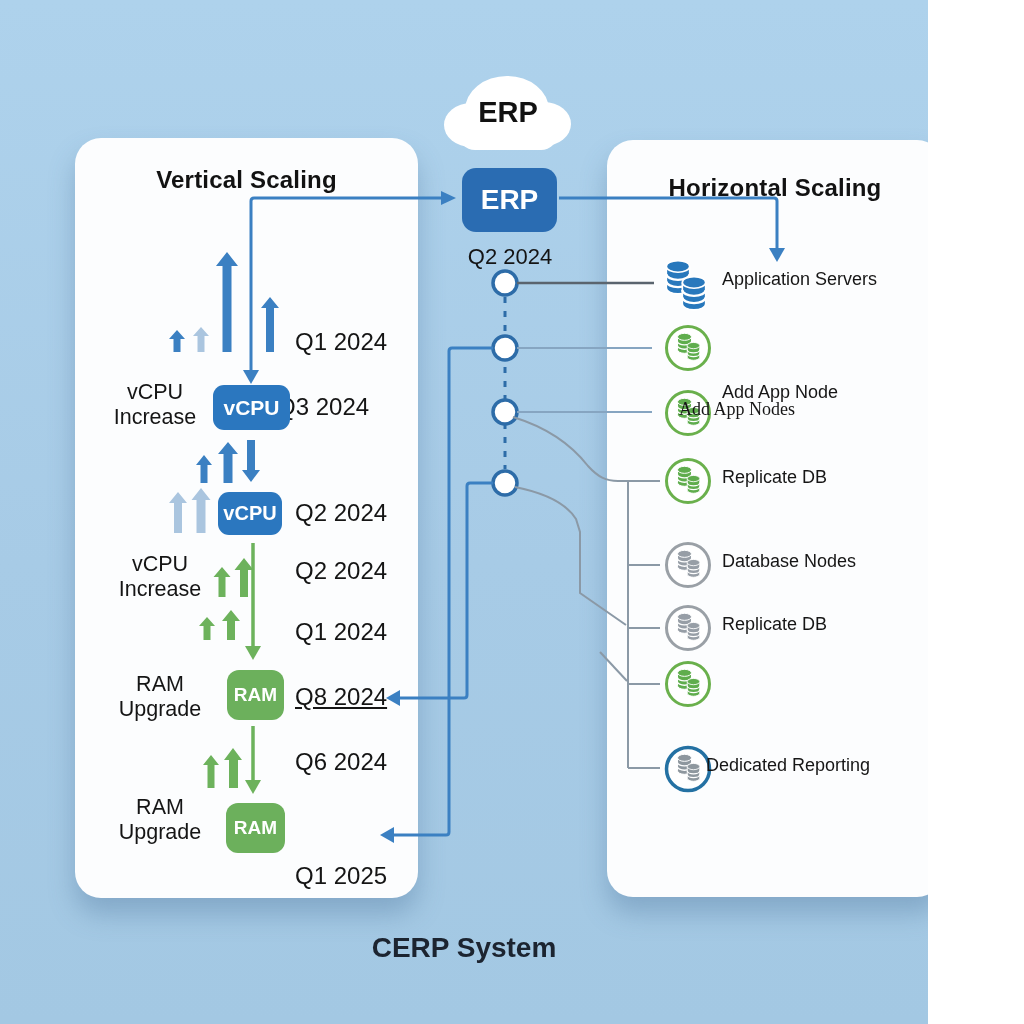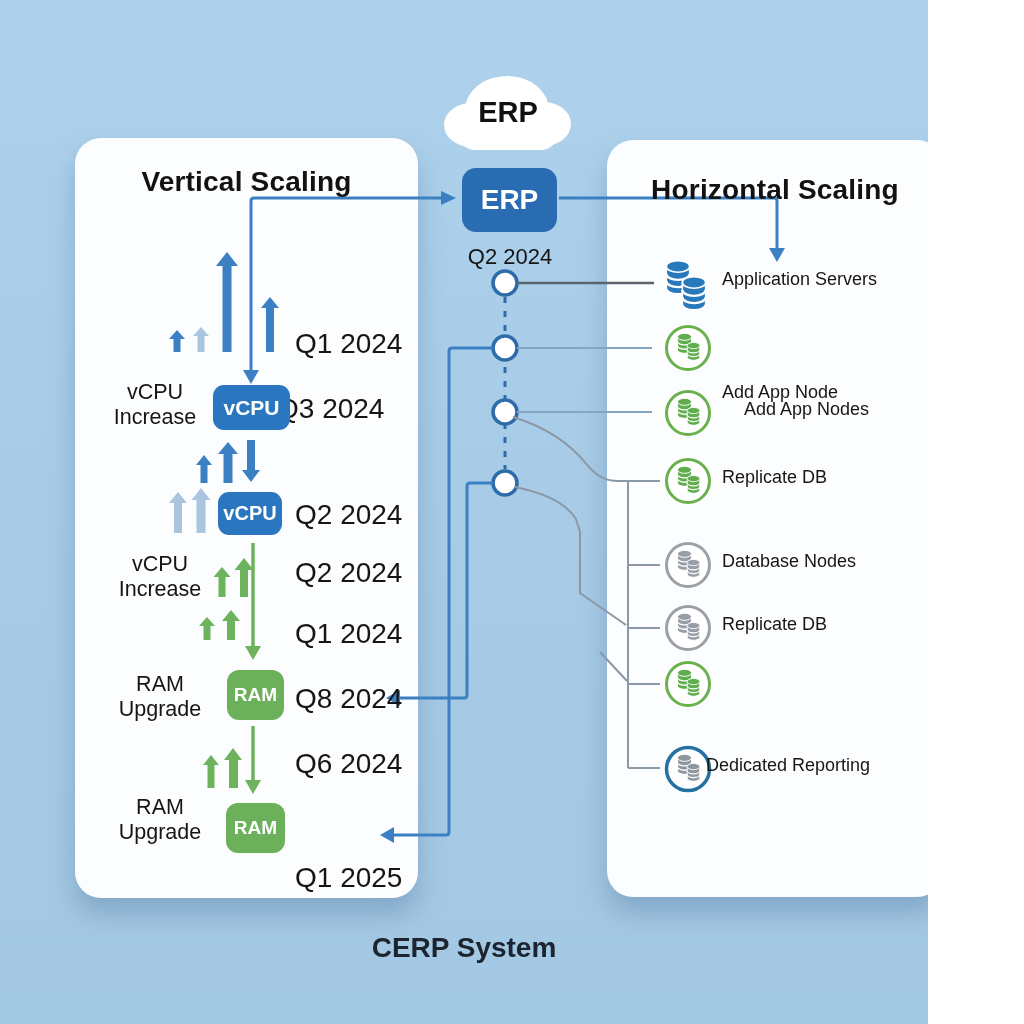--- a/index.html
+++ b/index.html
@@ -4,22 +4,22 @@
 <style>
   html,body{margin:0;padding:0;}
   body{font-family:"Liberation Sans", sans-serif;}
   #stage{position:relative;width:928px;height:1024px;overflow:hidden;
          background:linear-gradient(180deg,#aed2ec 0%,#a7cbe6 55%,#a3c8e3 100%);}
   .panel{position:absolute;background:#fcfdfe;border-radius:26px;
          box-shadow:0 16px 26px rgba(70,110,150,.35);}
   #left-panel{left:75px;top:138px;width:343px;height:760px;}
   #right-panel{left:607px;top:140px;width:336px;height:757px;}
   .abs{position:absolute;}
-  .panel-title{font-size:28px;font-weight:bold;color:#121212;text-align:center;letter-spacing:.2px;}
-  .qlabel{font-size:28px;color:#151515;white-space:nowrap;}
+  .panel-title{font-size:24px;font-weight:bold;color:#121212;text-align:center;letter-spacing:.2px;}
+  .qlabel{font-size:24px;color:#151515;white-space:nowrap;}
   .side-label{width:110px;text-align:center;font-size:21.5px;line-height:25px;color:#151515;}
   .chip{display:flex;align-items:center;justify-content:center;color:#fff;font-weight:bold;}
   .chip-blue{background:#2b77bf;}
   .chip-green{background:#6cb05c;}
   .item-label{font-size:18px;color:#161616;white-space:nowrap;}
   #center-date{font-size:22px;color:#141414;text-align:center;}
   #cloud-label{font-size:29px;font-weight:bold;color:#111;text-align:center;}
   #footer-caption{left:0;right:0;text-align:center;font-size:28px;font-weight:bold;color:#1c2430;}
   svg{position:absolute;left:0;top:0;}
 </style>
@@ -161,21 +161,21 @@
   </div>
   <div id="center-date" class="abs" style="left:455px;top:244px;width:110px;">Q2 2024</div>
 
   <div class="abs panel-title" style="left:75px;top:166px;width:343px;">Vertical Scaling</div>
 
   <div class="abs qlabel" style="left:295px;top:328px;">Q1 2024</div>
   <div class="abs qlabel" style="left:277px;top:393px;">Q3 2024</div>
   <div class="abs qlabel" style="left:295px;top:499px;">Q2 2024</div>
   <div class="abs qlabel" style="left:295px;top:557px;">Q2 2024</div>
   <div class="abs qlabel" style="left:295px;top:618px;">Q1 2024</div>
-  <div class="abs qlabel" style="left:295px;top:683px;">Q8 2024</div>
+  <div class="abs qlabel" style="left:295px;top:683px;text-decoration:underline;">Q8 2024</div>
   <div class="abs qlabel" style="left:295px;top:748px;">Q6 2024</div>
   <div class="abs qlabel" style="left:295px;top:862px;">Q1 2025</div>
 
   <div class="abs side-label" style="left:100px;top:380px;">
     <div>vCPU</div>
     <div>Increase</div>
   </div>
   <div class="abs side-label" style="left:105px;top:552px;">
     <div>vCPU</div>
     <div>Increase</div>
@@ -199,21 +199,21 @@
     <span>RAM</span>
   </div>
   <div class="abs chip chip-green" style="left:226px;top:803px;width:59px;height:50px;border-radius:12px;font-size:19px;">
     <span>RAM</span>
   </div>
 
   <div class="abs panel-title" style="left:607px;top:166px;width:336px;margin-top:8px;">Horizontal Scaling</div>
 
   <div class="abs item-label" style="left:722px;top:269px;">Application Servers</div>
   <div class="abs item-label" style="left:722px;top:334px;margin-top:48px;">Add App Node</div>
-  <div class="abs item-label" style="left:744px;top:399px;">Add App Nodes</div>
+  <div class="abs item-label" style="left:679px;top:399px;font-family:Liberation Serif, serif;">Add App Nodes</div>
   <div class="abs item-label" style="left:722px;top:467px;">Replicate DB</div>
   <div class="abs item-label" style="left:722px;top:551px;">Database Nodes</div>
   <div class="abs item-label" style="left:722px;top:614px;">Replicate DB</div>
   <div class="abs item-label" style="left:706px;top:755px;">Dedicated Reporting</div>
 
   <div id="footer-caption" class="abs" style="top:932px;">CERP System</div>
 
 </div>
 
 </body></html>

